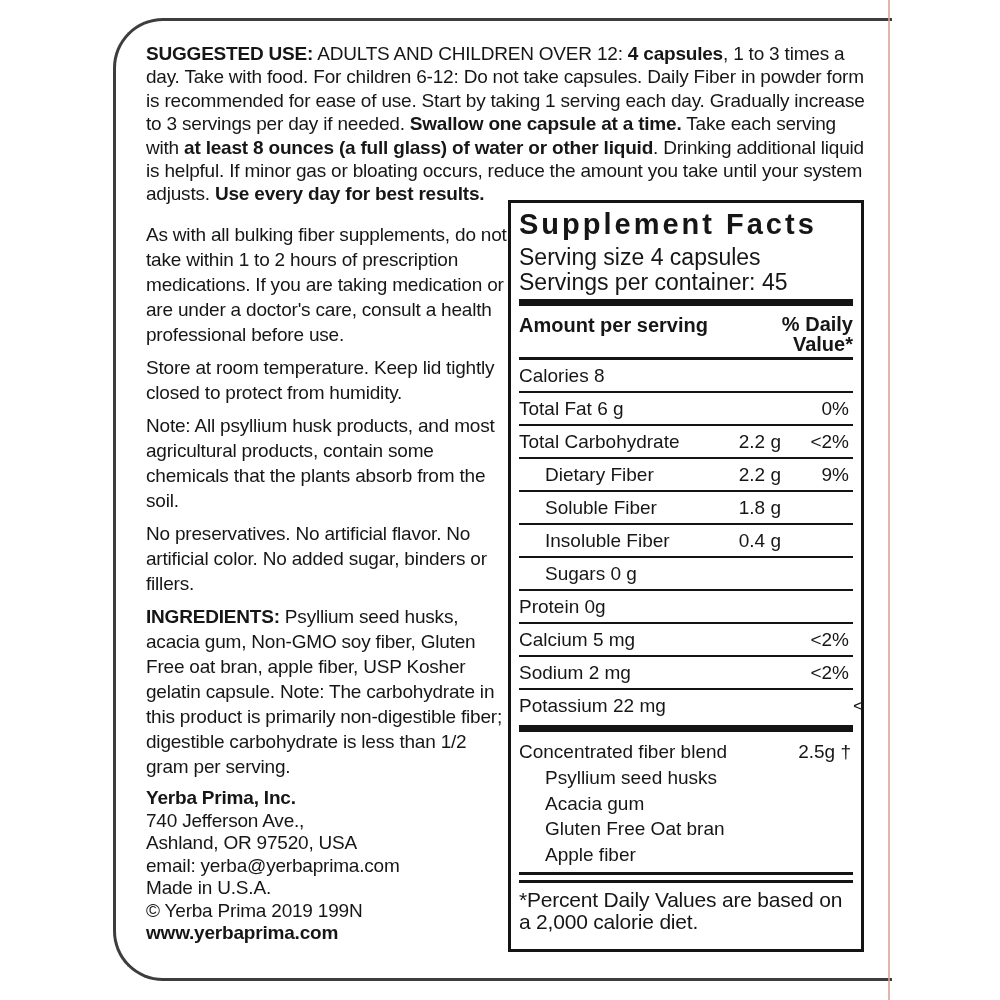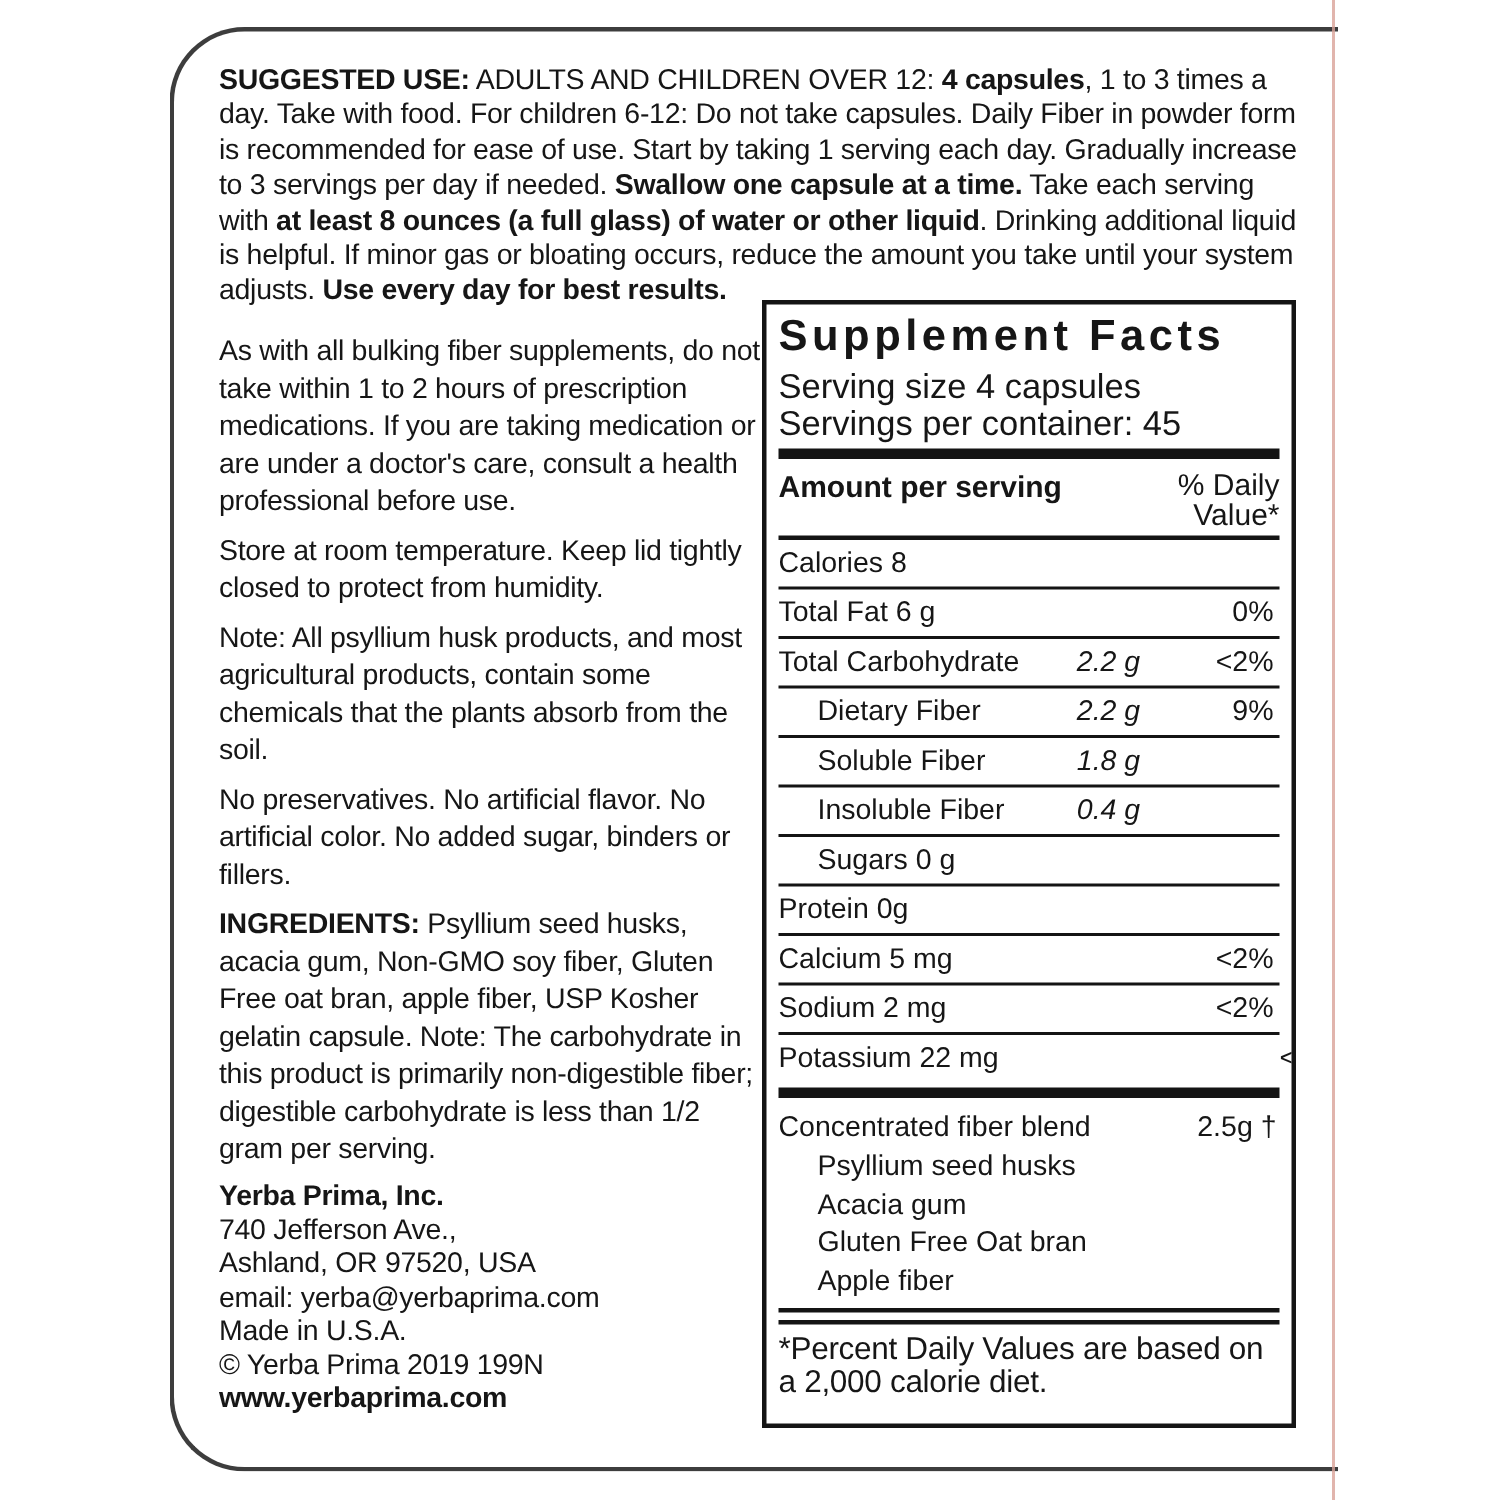--- a/index.html
+++ b/index.html
@@ -36,26 +36,26 @@
     font-size:29px;font-weight:bold;letter-spacing:3px;white-space:nowrap;
     margin:2px 0 4px 0;
   }
   .serving{font-size:23px;line-height:25px;}
   .bar{height:7px;background:#141414;margin:4px 0;}
   .hdr{
     display:flex;justify-content:space-between;align-items:flex-start;
     border-bottom:3px solid #141414;padding:4px 0 3px 0;
   }
   .hdr-left{font-weight:bold;font-size:20px;}
-  .hdr-right{font-weight:normal;font-size:20px;text-align:right;line-height:20px;}
+  .hdr-right{font-weight:bold;font-size:20px;text-align:right;line-height:20px;}
   .frow{
     display:grid;grid-template-columns:178px 84px 1fr;align-items:center;
     height:31px;border-bottom:2px solid #141414;font-size:19px;
   }
-  .frow .amt{text-align:center;font-style:italic;}
+  .frow .amt{text-align:right;}
   .frow .dv{text-align:right;padding-right:4px;}
   .blend-row{
     display:flex;justify-content:space-between;font-size:19px;
     padding:5px 2px 2px 0;
   }
   .blend-items div{padding-left:26px;font-size:19px;line-height:25.5px;}
   .dbl{height:5px;border-top:3px solid #141414;border-bottom:3px solid #141414;margin:5px 0 6px 0;}
   .foot{font-size:21px;line-height:22px;letter-spacing:-0.2px;}
   b,.b{font-weight:bold;}
 </style>

